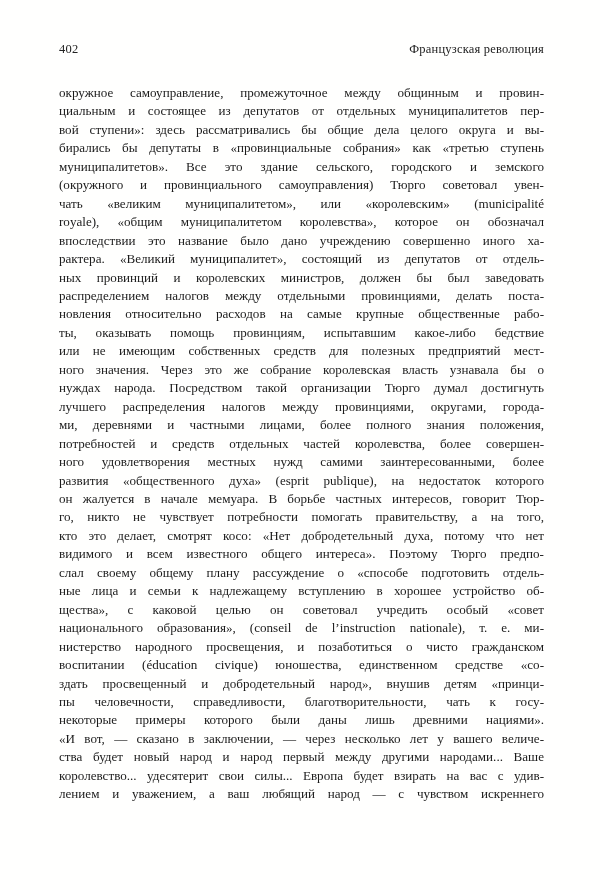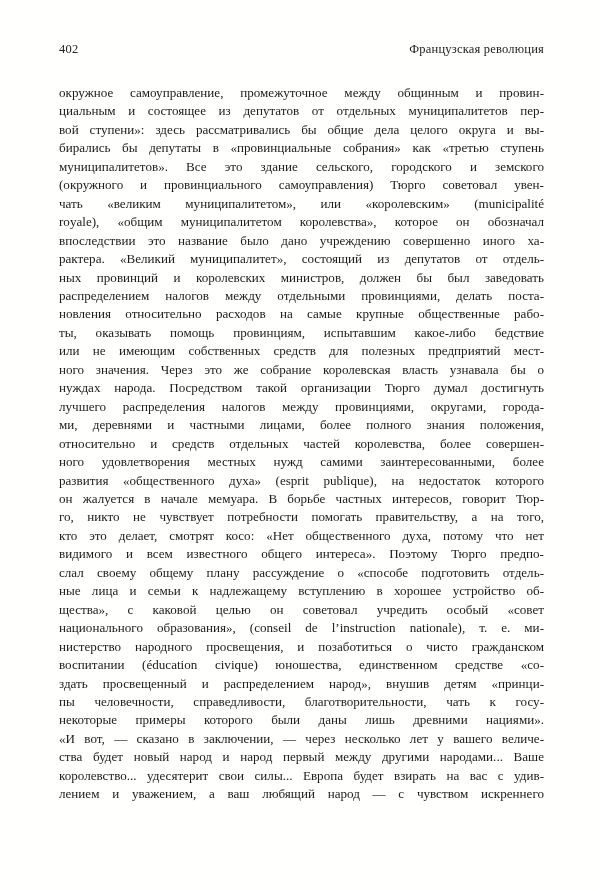--- a/index.html
+++ b/index.html
@@ -67,34 +67,34 @@
       <div class="line">рактера. «Великий муниципалитет», состоящий из депутатов от отдель-</div>
       <div class="line">ных провинций и королевских министров, должен бы был заведовать</div>
       <div class="line">распределением налогов между отдельными провинциями, делать поста-</div>
       <div class="line">новления относительно расходов на самые крупные общественные рабо-</div>
       <div class="line">ты, оказывать помощь провинциям, испытавшим какое-либо бедствие</div>
       <div class="line">или не имеющим собственных средств для полезных предприятий мест-</div>
       <div class="line">ного значения. Через это же собрание королевская власть узнавала бы о</div>
       <div class="line">нуждах народа. Посредством такой организации Тюрго думал достигнуть</div>
       <div class="line">лучшего распределения налогов между провинциями, округами, города-</div>
       <div class="line">ми, деревнями и частными лицами, более полного знания положения,</div>
-      <div class="line">относительно и средств отдельных частей королевства, более совершен-</div>
+      <div class="line">потребностей и средств отдельных частей королевства, более совершен-</div>
       <div class="line">ного удовлетворения местных нужд самими заинтересованными, более</div>
       <div class="line">развития «общественного духа» (esprit publique), на недостаток которого</div>
       <div class="line">он жалуется в начале мемуара. В борьбе частных интересов, говорит Тюр-</div>
       <div class="line">го, никто не чувствует потребности помогать правительству, а на того,</div>
-      <div class="line">кто это делает, смотрят косо: «Нет общественного духа, потому что нет</div>
+      <div class="line">кто это делает, смотрят косо: «Нет добродетельный духа, потому что нет</div>
       <div class="line">видимого и всем известного общего интереса». Поэтому Тюрго предпо-</div>
       <div class="line">слал своему общему плану рассуждение о «способе подготовить отдель-</div>
       <div class="line">ные лица и семьи к надлежащему вступлению в хорошее устройство об-</div>
       <div class="line">щества», с каковой целью он советовал учредить особый «совет</div>
       <div class="line">национального образования», (conseil de l’instruction nationale), т. е. ми-</div>
       <div class="line">нистерство народного просвещения, и позаботиться о чисто гражданском</div>
       <div class="line">воспитании (éducation civique) юношества, единственном средстве «со-</div>
-      <div class="line">здать просвещенный и распределением народ», внушив детям «принци-</div>
+      <div class="line">здать просвещенный и добродетельный народ», внушив детям «принци-</div>
       <div class="line">пы человечности, справедливости, благотворительности, чать к госу-</div>
       <div class="line">некоторые примеры которого были даны лишь древними нациями».</div>
       <div class="line">«И вот, — сказано в заключении, — через несколько лет у вашего величе-</div>
       <div class="line">ства будет новый народ и народ первый между другими народами... Ваше</div>
       <div class="line">королевство... удесятерит свои силы... Европа будет взирать на вас с удив-</div>
       <div class="line">лением и уважением, а ваш любящий народ — с чувством искреннего</div>
     </div>
 </div>
 
 </body></html>

